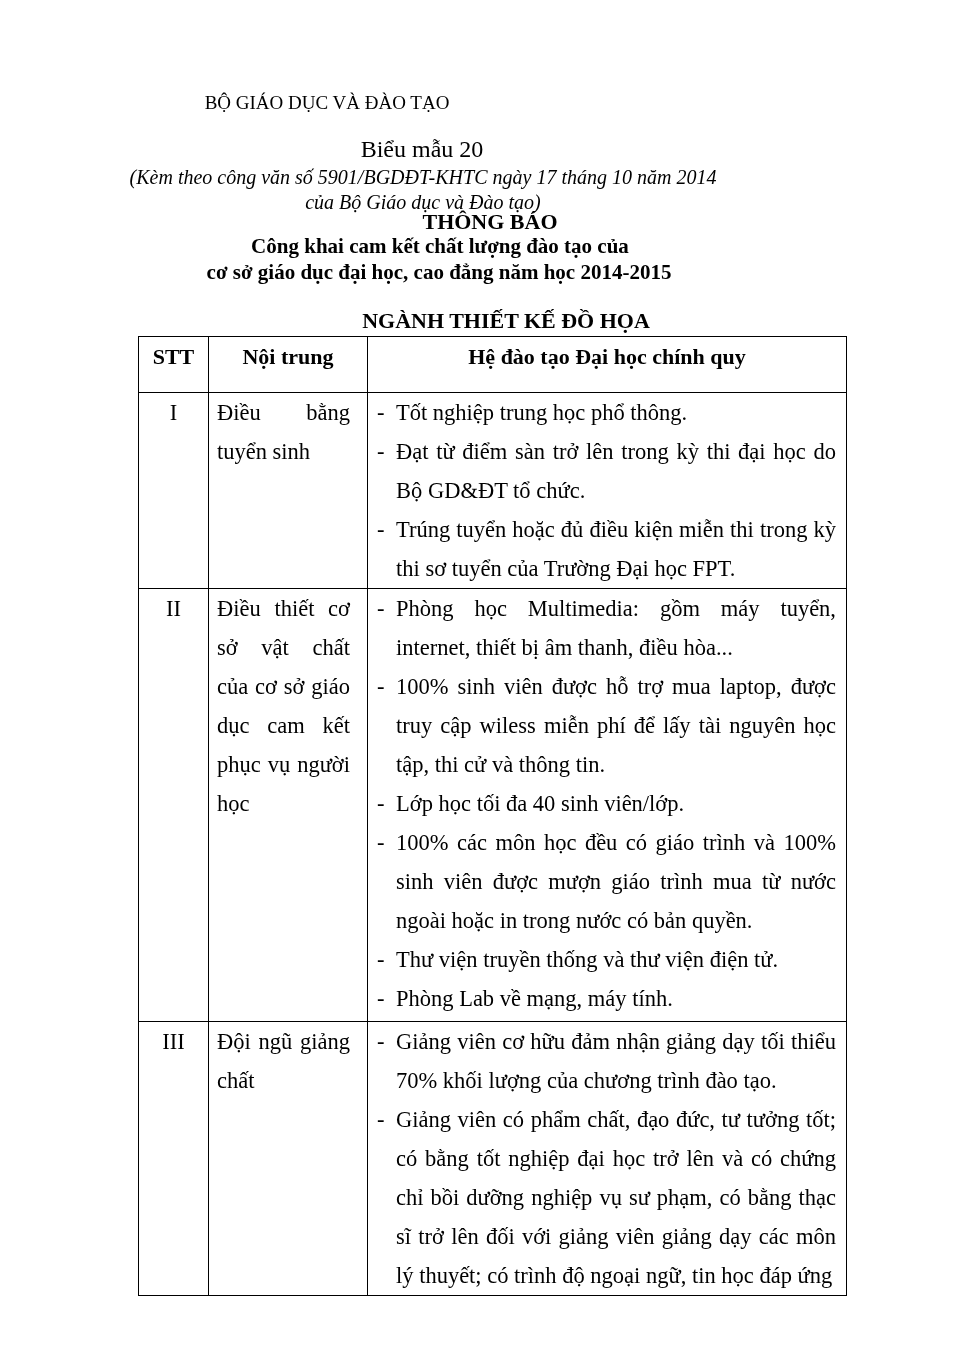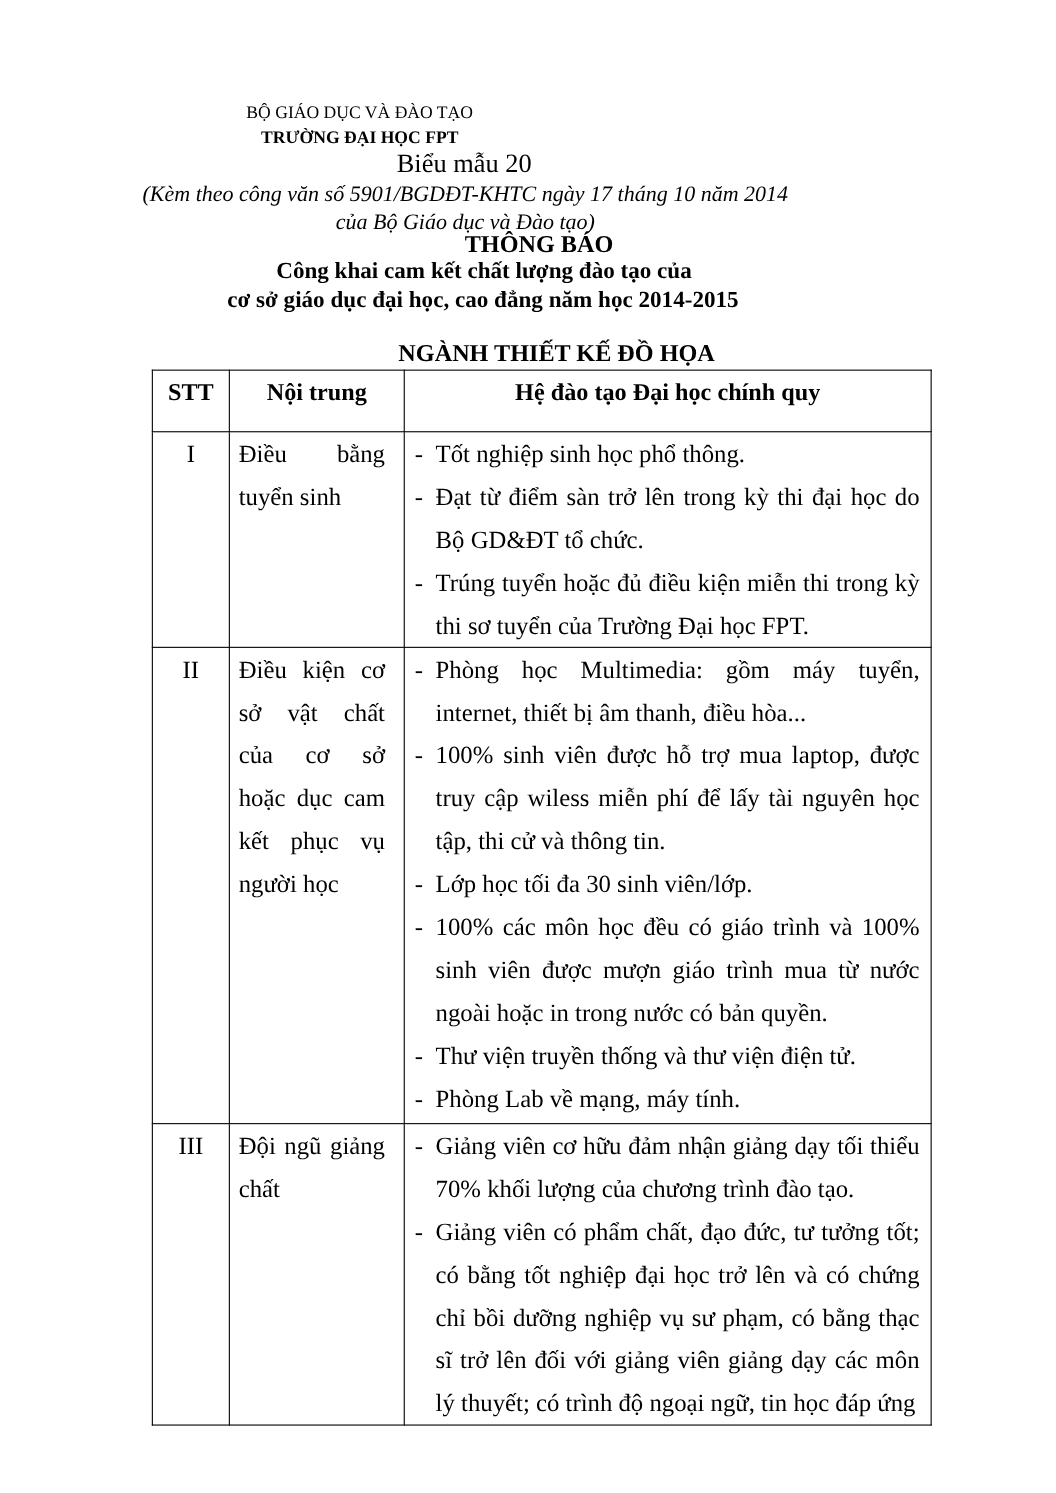--- a/index.html
+++ b/index.html
@@ -3,21 +3,21 @@
 <meta charset="utf-8">
 <style>
   html,body { margin:0; padding:0; background:#ffffff; }
   .page {
     position:relative; width:960px; height:1357px; background:#ffffff;
     color:#000; font-family:"Liberation Serif","DejaVu Serif",serif;
     overflow:hidden;
   }
   
   .org { position:absolute; top:91px; left:195px; width:264px; text-align:center;
-         font-size:16px; line-height:23px; white-space:nowrap; }
+         font-size:19px; line-height:23px; white-space:nowrap; }
   .org-l2 { font-weight:bold; }
 
   
   .hline { position:absolute; width:960px; text-align:center; white-space:nowrap; }
   .form-label   { top:136px; left:-58px; font-size:24px; }
   .att-1        { top:166px; left:-57px; font-size:20px; font-style:italic; }
   .att-2        { top:191px; left:-57px; font-size:20px; font-style:italic; }
   .notice-title { top:209px; left:10px;  font-size:22px; font-weight:bold; }
   .sub-1        { top:234px; left:-40px; font-size:21px; font-weight:bold; }
   .sub-2        { top:260px; left:-41px; font-size:21px; font-weight:bold; }
@@ -43,21 +43,20 @@
   tr.r1 td { height:432px; }
   tr.r2 td { height:273px; }
 </style>
 </head>
 <body>
 
 <div class="page">
 
   <div class="org">
     <div class="org-l1">BỘ GIÁO DỤC VÀ ĐÀO TẠO</div>
-    <div class="org-l2">TRƯỜNG ĐẠI HỌC FPT</div>
   </div>
 
   <div class="hline form-label">Biểu mẫu  20</div>
   <div class="hline att-1">(Kèm theo công văn số 5901/BGDĐT-KHTC  ngày 17 tháng 10 năm 2014</div>
   <div class="hline att-2">của Bộ Giáo dục và Đào tạo)</div>
   <div class="hline notice-title">THÔNG BÁO</div>
   <div class="hline sub-1">Công khai cam kết chất lượng đào tạo của</div>
   <div class="hline sub-2">cơ sở giáo dục đại học, cao đẳng năm học 2014-2015</div>
   <div class="hline major-title">NGÀNH THIẾT KẾ ĐỒ HỌA</div>
 
@@ -72,32 +71,32 @@
           <th>STT</th>
           <th>Nội trung</th>
           <th>Hệ đào tạo Đại học chính quy</th>
         </tr>
     </thead>
     <tbody id="bodyRows">
         <tr class="r0">
           <td class="stt">I</td>
           <td class="topic">Điều bằng tuyển sinh</td>
           <td class="details">
-            <div class="item"><span class="dash">-</span><span>Tốt nghiệp sinh học phổ thông.</span></div>
+            <div class="item"><span class="dash">-</span><span>Tốt nghiệp trung học phổ thông.</span></div>
             <div class="item"><span class="dash">-</span><span>Đạt từ điểm sàn trở lên trong kỳ thi đại học do Bộ GD&amp;ĐT tổ chức.</span></div>
             <div class="item"><span class="dash">-</span><span>Trúng tuyển hoặc đủ điều kiện miễn thi trong kỳ thi sơ tuyển của Trường Đại học FPT.</span></div>
           </td>
         </tr>
         <tr class="r1">
           <td class="stt">II</td>
-          <td class="topic">Điều kiện cơ sở vật chất của cơ sở hoặc dục cam kết phục vụ người học</td>
+          <td class="topic">Điều thiết cơ sở vật chất của cơ sở giáo dục cam kết phục vụ người học</td>
           <td class="details">
             <div class="item"><span class="dash">-</span><span>Phòng học Multimedia: gồm máy tuyển, internet, thiết bị âm thanh, điều hòa...</span></div>
             <div class="item"><span class="dash">-</span><span>100% sinh viên được hỗ trợ mua laptop, được truy cập wiless miễn phí để lấy tài nguyên học tập, thi cử và thông tin.</span></div>
-            <div class="item"><span class="dash">-</span><span>Lớp học tối đa 30 sinh viên/lớp.</span></div>
+            <div class="item"><span class="dash">-</span><span>Lớp học tối đa 40 sinh viên/lớp.</span></div>
             <div class="item"><span class="dash">-</span><span>100% các môn học đều có giáo trình và 100% sinh viên được mượn giáo trình mua từ nước ngoài  hoặc in trong nước có bản quyền.</span></div>
             <div class="item"><span class="dash">-</span><span>Thư viện truyền thống và thư viện điện tử.</span></div>
             <div class="item"><span class="dash">-</span><span>Phòng Lab về mạng, máy tính.</span></div>
           </td>
         </tr>
         <tr class="r2">
           <td class="stt">III</td>
           <td class="topic">Đội ngũ giảng chất</td>
           <td class="details">
             <div class="item"><span class="dash">-</span><span>Giảng viên cơ hữu đảm nhận giảng dạy tối thiểu 70% khối lượng của chương trình đào tạo.</span></div>

